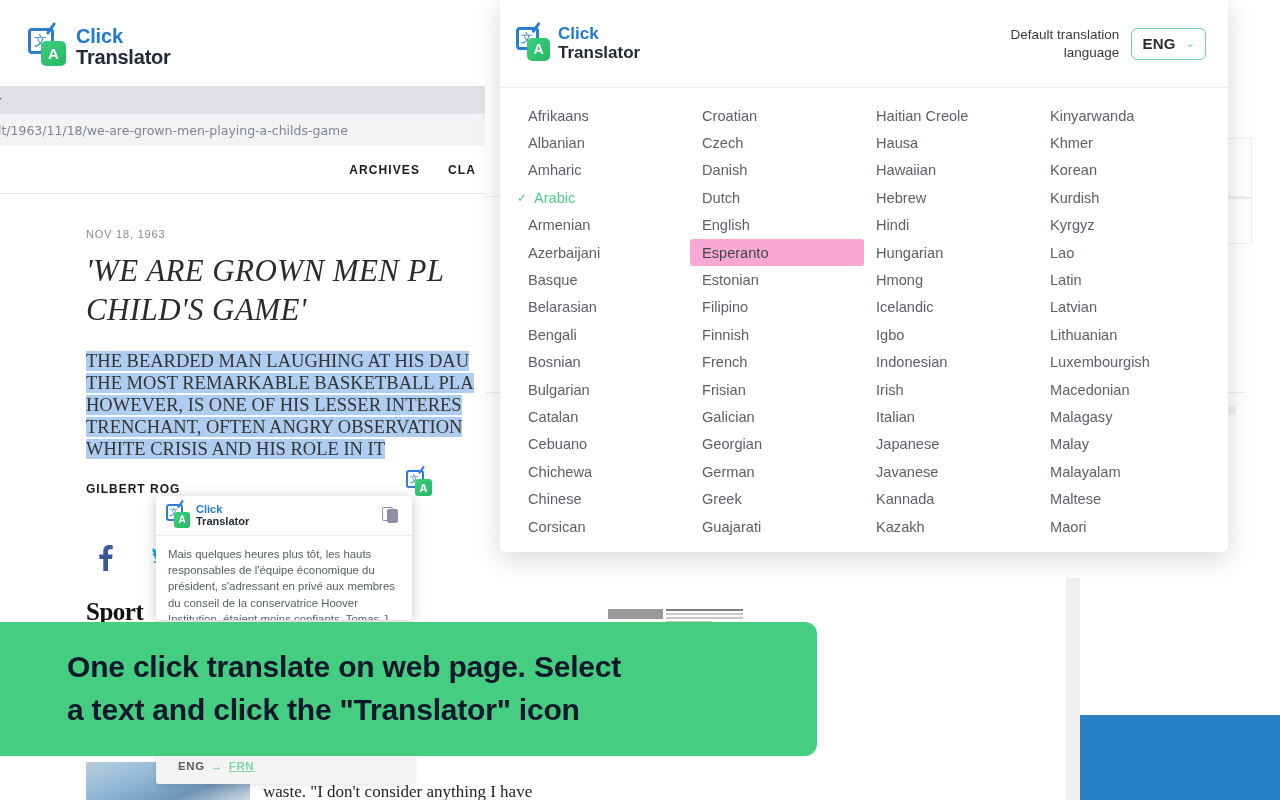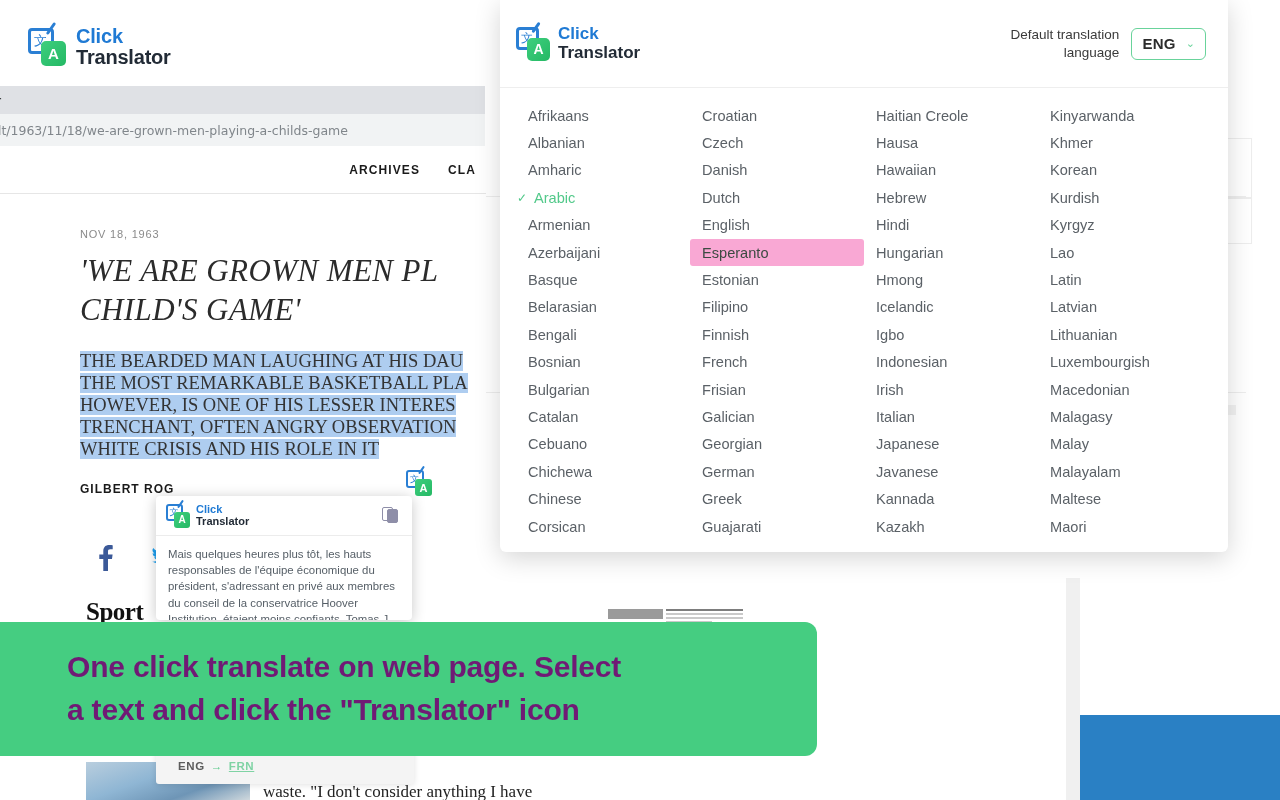--- a/index.html
+++ b/index.html
@@ -67,21 +67,21 @@
     border-bottom: 1px solid #e6e6e6; display: flex; align-items: center;
     justify-content: flex-end; gap: 28px; padding-right: 4px;
   }
   .site-nav .navitem {
     font-size: 12px; letter-spacing: 1.1px; color: #1a1a1a; font-weight: bold;
     font-family: "Liberation Sans", sans-serif;
   }
   .site-nav .navitem.clipped { overflow: hidden; width: 34px; white-space: nowrap; }
 
   
-  .article { position: absolute; left: 80px; top: 228px; width: 420px; }
+  .article { position: absolute; left: 86px; top: 228px; width: 420px; }
   .article .kicker {
     font-size: 11px; letter-spacing: 0.8px; color: #8a8a8a;
     font-family: "Liberation Sans", sans-serif; margin-bottom: 12px;
   }
   .article .headline {
     font-family: "Liberation Serif", serif; font-style: italic;
     font-size: 31px; line-height: 1.25; color: #2b2b2b; letter-spacing: 0.4px;
     white-space: pre-line; width: 430px;
   }
   .article .deck {
@@ -286,21 +286,21 @@
   .lang-item.selected .check { color: #52c98a; font-size: 12px; width: 12px; text-align: center; }
   .lang-item.hovered { background: #f9a8d4; color: #3c4a42; }
 
   
   .promo {
     position: absolute; left: 0px; top: 622px; width: 817px; height: 134px;
     background: #45cd81; border-radius: 0 12px 12px 0;
     display: flex; align-items: center;
   }
   .promo .ptext {
-    color: #701a75; font-size: 30px; font-weight: bold; line-height: 1.42;
+    color: #0f172a; font-size: 30px; font-weight: bold; line-height: 1.42;
     padding-left: 67px; white-space: pre-line; letter-spacing: -0.2px;
   }
 </style>
 </head>
 <body>
 
 <div id="root">
 
   <div class="bg-page">
 

